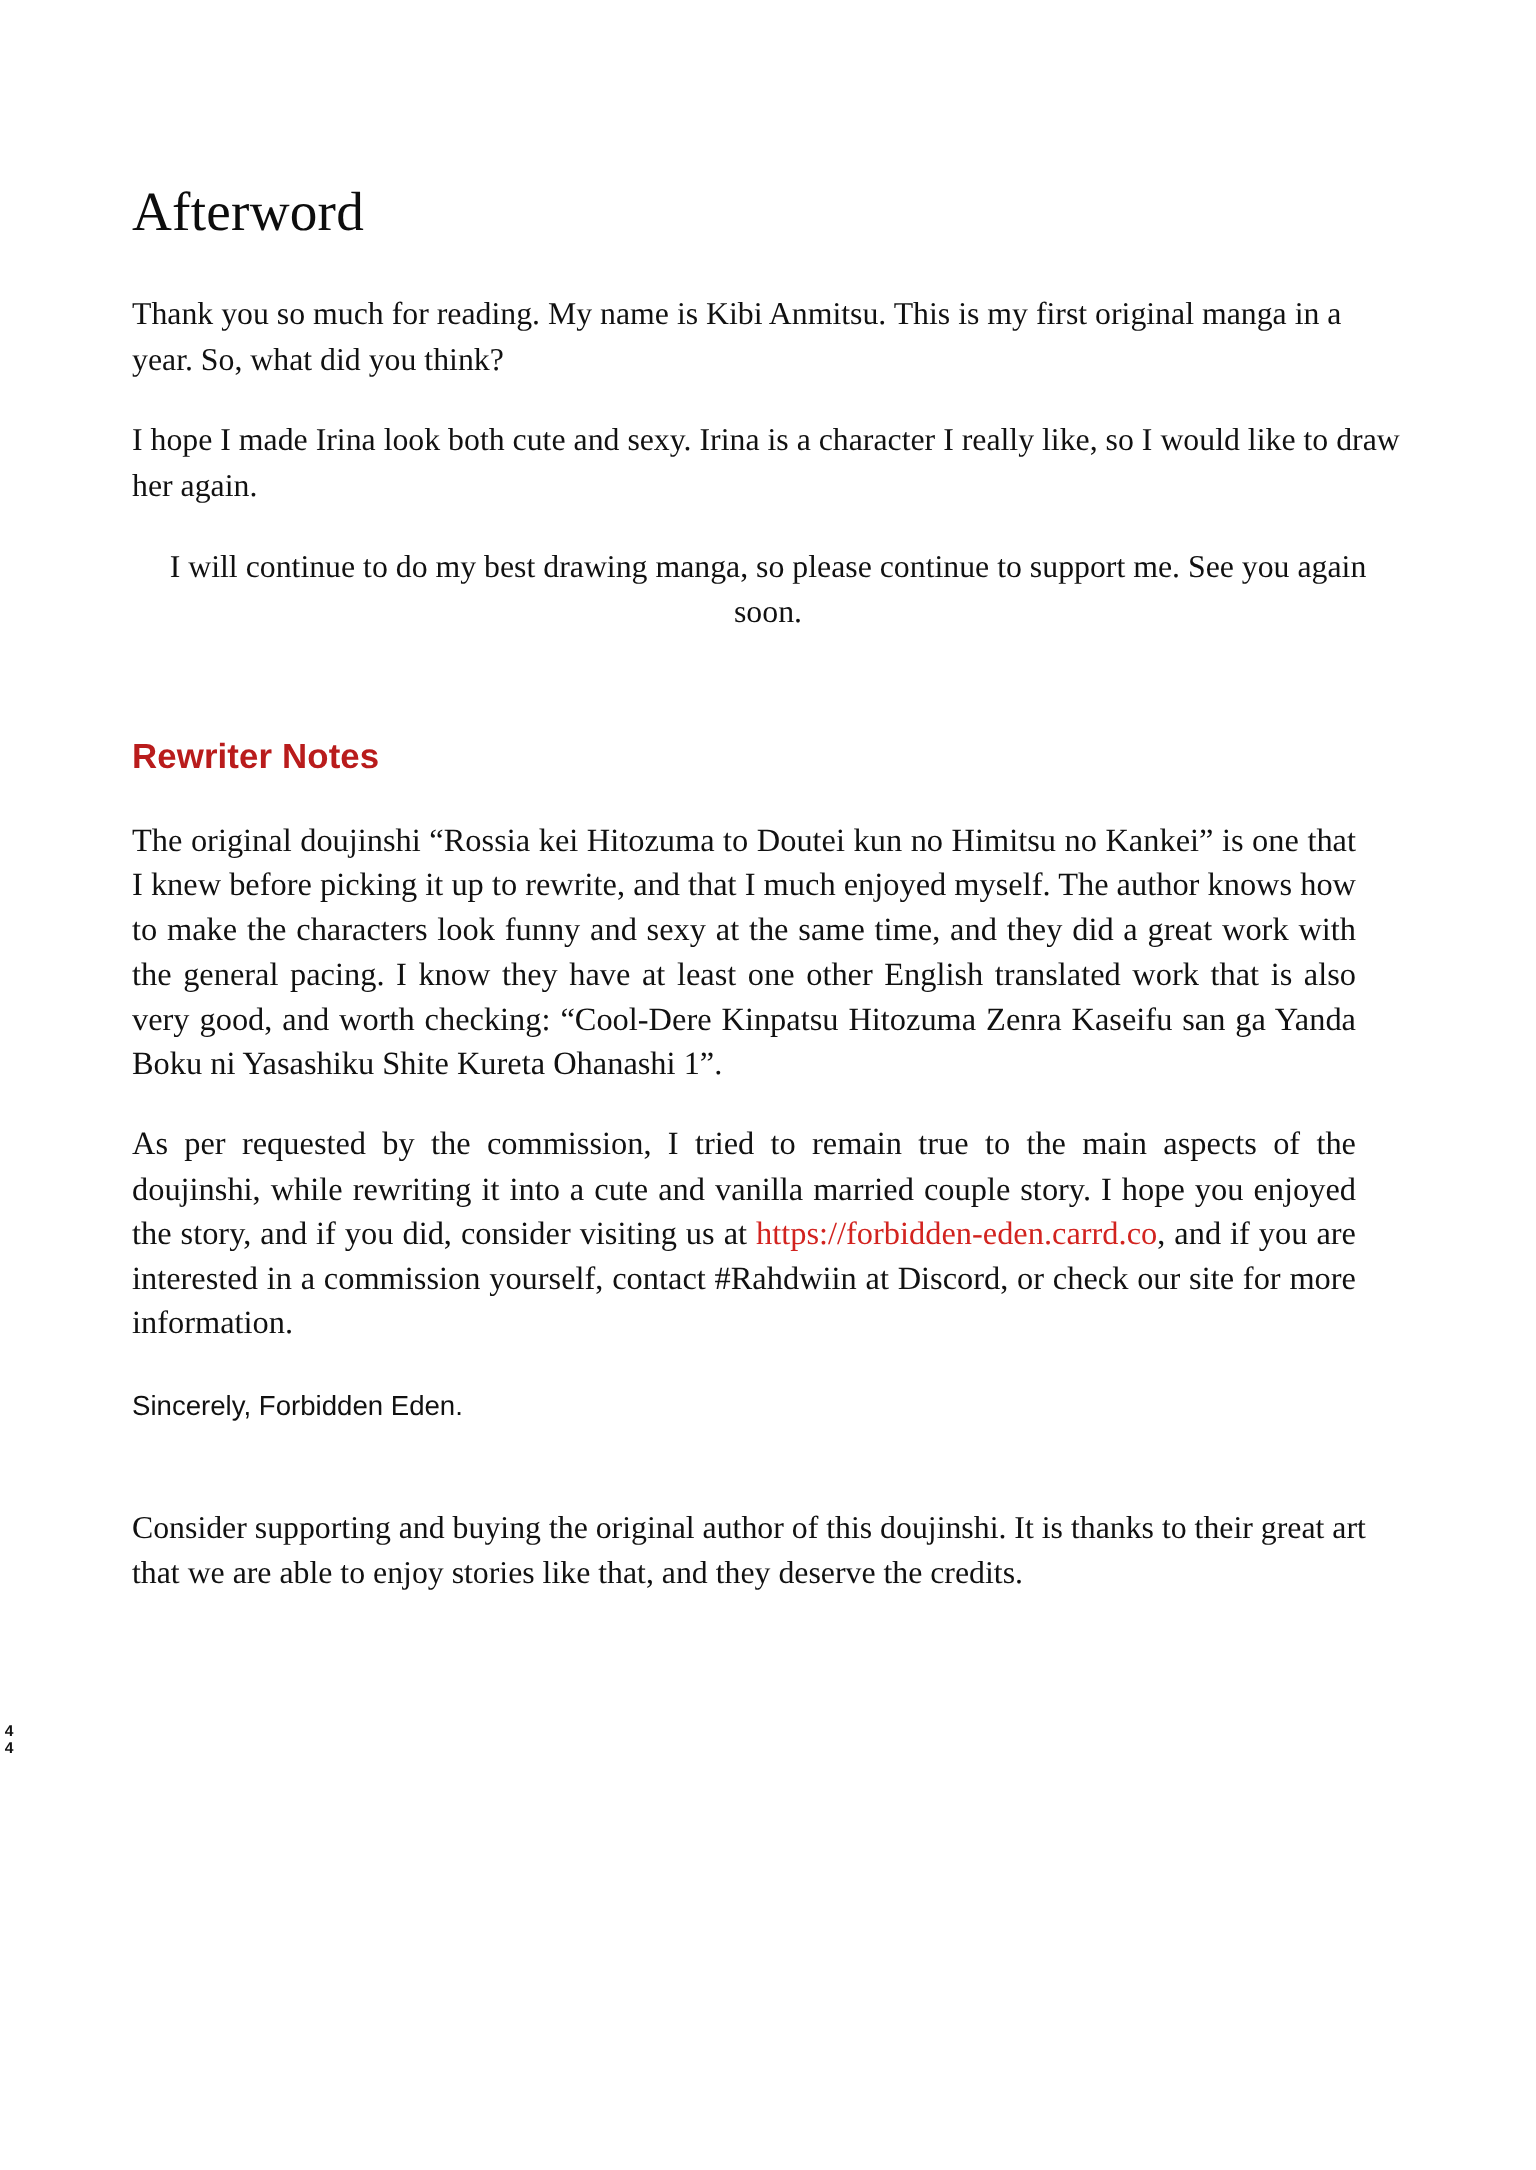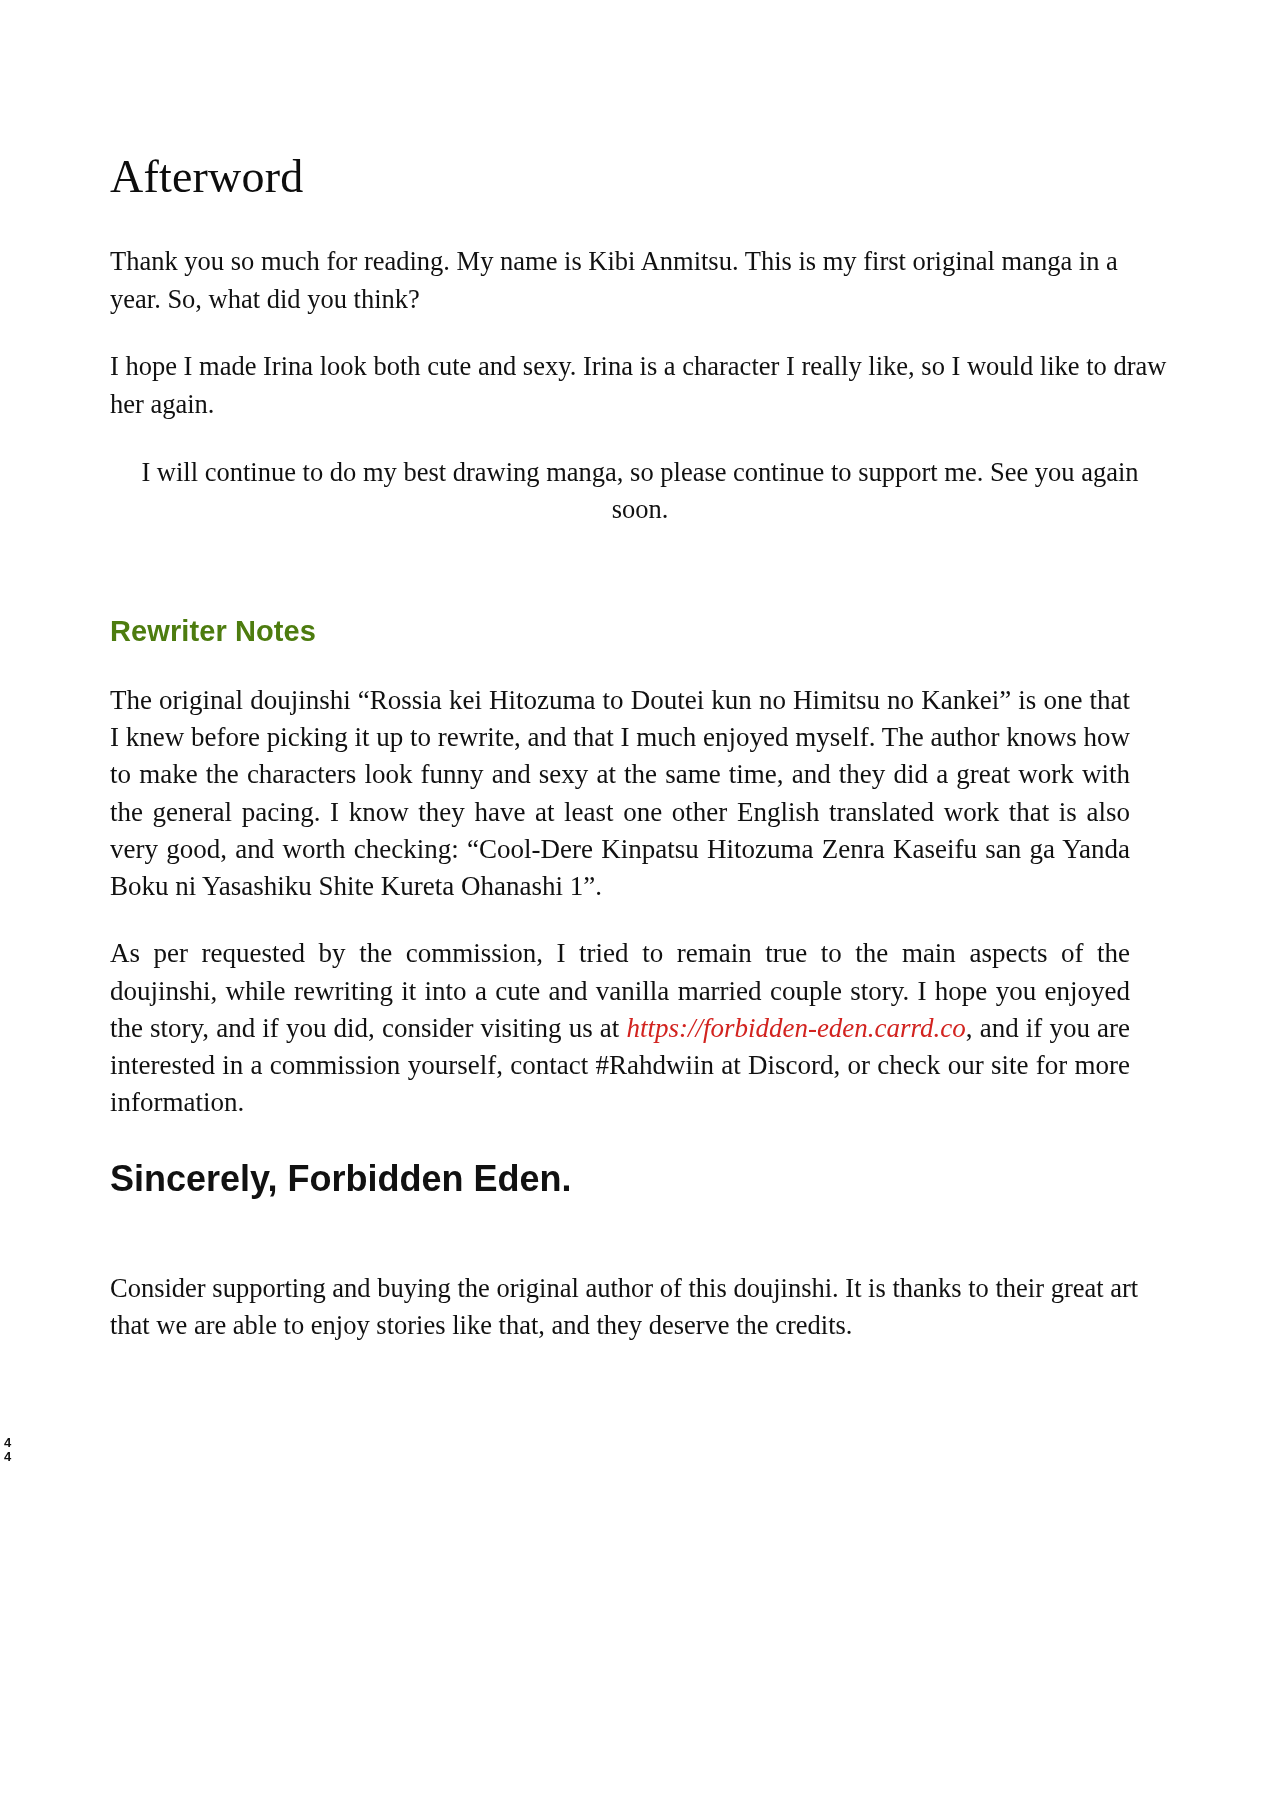--- a/index.html
+++ b/index.html
@@ -52,42 +52,41 @@
     font-size: 26.5px;
     line-height: 1.42;
     margin: 0 0 0 0;
     color: #111111;
   }
   h2.notes-title {
     font-family: "Liberation Sans", sans-serif;
     font-size: 29px;
     font-weight: bold;
     margin: 86px 0 34px 0;
-    color: #4d7c0f;
+    color: #b91c1c;
     letter-spacing: 0.1px;
   }
   p.notes-para {
     font-family: "Liberation Serif", serif;
     font-size: 27px;
     line-height: 1.38;
     margin: 0 4px 30px 0;
     text-align: justify;
     text-justify: inter-word;
     color: #111111;
     width: 1020px;
   }
   .link {
     color: #d2231f;
     text-decoration: none;
-    font-style: italic;
   }
   .sincerely {
     font-family: "Liberation Sans", sans-serif;
-    font-size: 36px;
-    font-weight: bold;
+    font-size: 23px;
+    font-weight: normal;
     margin: 36px 0 0 0;
     color: #111111;
   }
   p.closing {
     font-family: "Liberation Serif", serif;
     font-size: 26.5px;
     line-height: 1.42;
     margin: 70px 0 0 0;
     color: #111111;
   }

